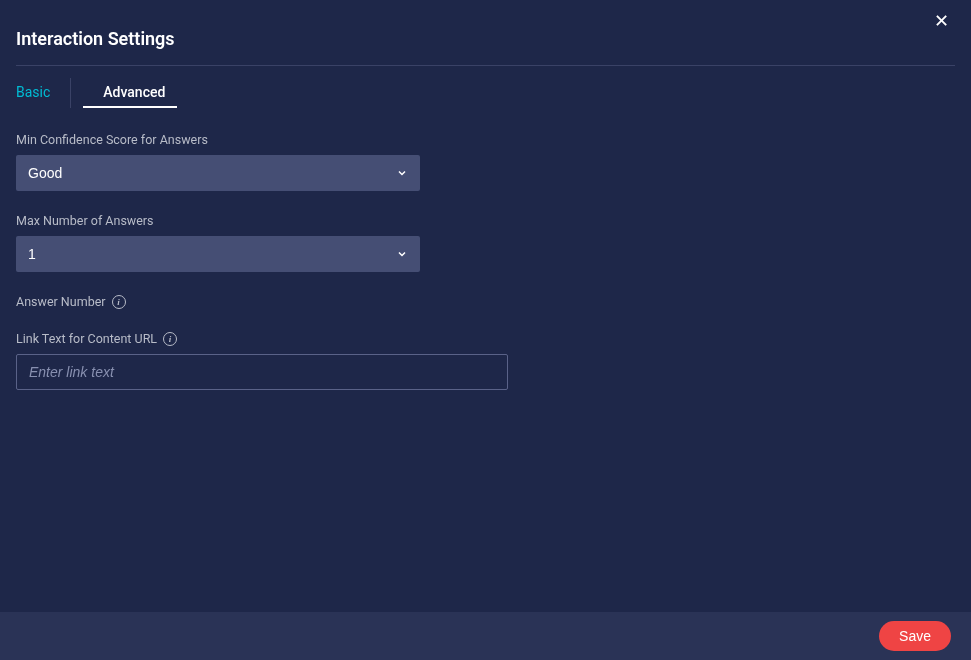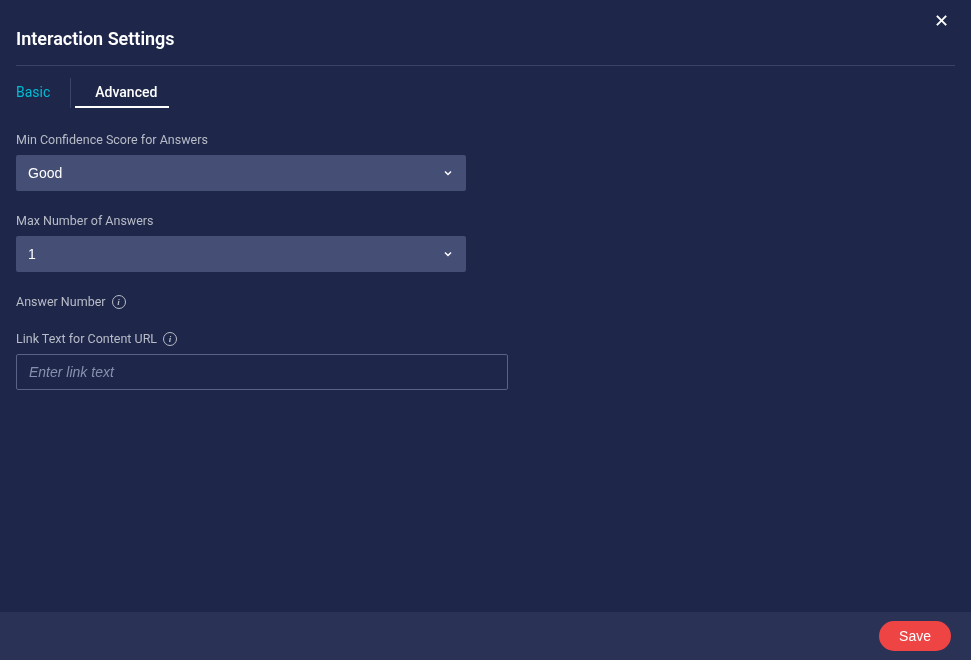--- a/index.html
+++ b/index.html
@@ -36,21 +36,21 @@
     .dialog-title {
       font-size: 18px;
       font-weight: 600;
       color: #ffffff;
       padding-top: 12px;
       padding-bottom: 16px;
       border-bottom: 1px solid #3a4266;
     }
     .tabs {
       display: flex;
-      gap: 4px;
+      gap: 12px;
       margin-top: 12px;
       margin-bottom: 24px;
     }
     .tab {
       padding: 6px 12px;
       font-size: 14px;
       cursor: pointer;
       color: #ffffff;
       position: relative;
     }
@@ -86,21 +86,21 @@
       align-items: center;
       justify-content: center;
       font-size: 9px;
       font-weight: bold;
       color: #b8bcc8;
       font-family: Georgia, serif;
       font-style: italic;
     }
     .select-wrapper {
       position: relative;
-      width: 450px;
+      width: 404px;
     }
     .select-field {
       width: 100%;
       height: 36px;
       background-color: #454e74;
       border: none;
       border-radius: 2px;
       color: #ffffff;
       padding: 0 40px 0 12px;
       font-size: 14px;

